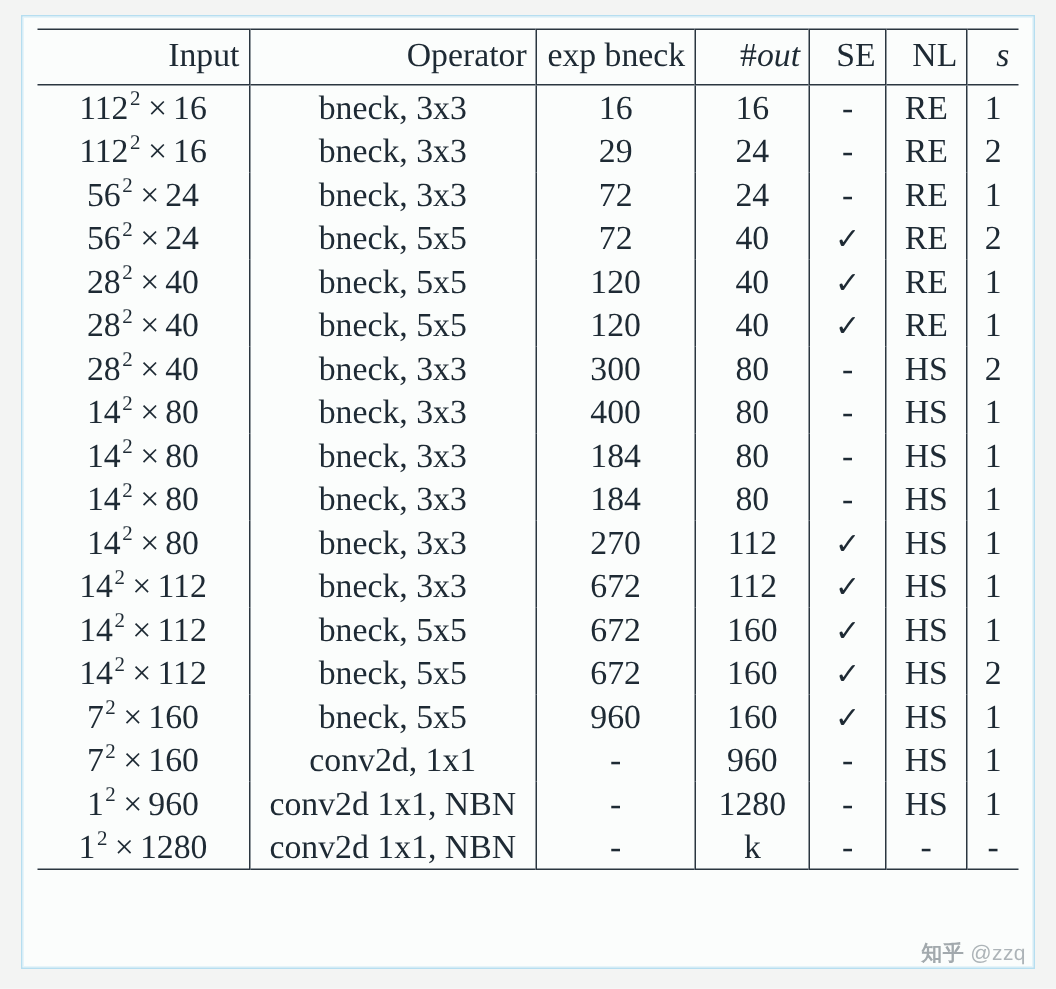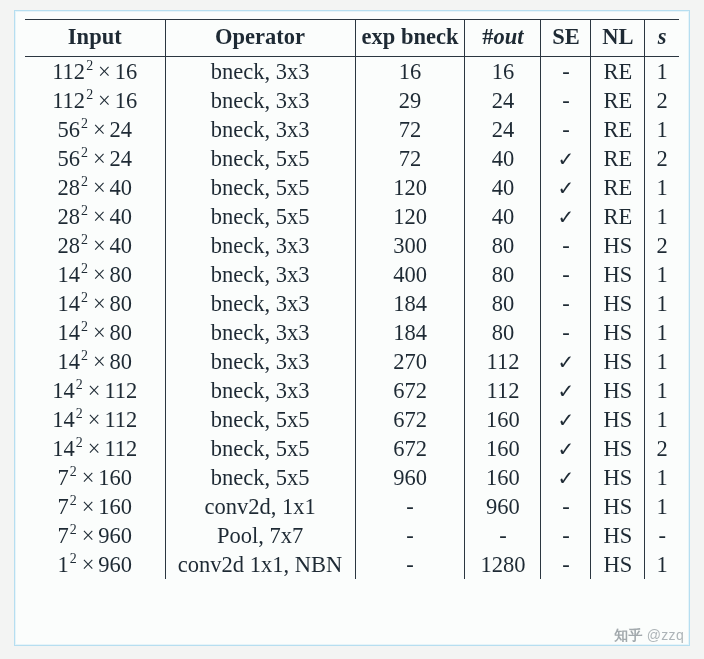--- a/index.html
+++ b/index.html
@@ -28,22 +28,22 @@
     padding: 8px 10px 10px 10px;
   }
   table {
     width: 100%;
     border-collapse: collapse;
     font-family: "Nimbus Roman", "Times New Roman", Times, serif;
     font-size: 22.5px;
     color: #1e2a34;
   }
   thead th {
-    font-weight: 700;
-    text-align: center;
+    font-weight: 400;
+    text-align: right;
     padding: 4px 6px 6px 6px;
     white-space: nowrap;
   }
   tbody td {
     font-weight: 400;
     text-align: center;
     padding: 1.5px 6px;
     white-space: nowrap;
   }
   
@@ -260,36 +260,36 @@
           <tr>
             <td><span class="rm">7</span><sup>2</sup><span class="muls">×</span><span class="rm">160</span></td>
             <td>conv2d, 1x1</td>
             <td>-</td>
             <td>960</td>
             <td>-</td>
             <td>HS</td>
             <td>1</td>
           </tr>
           <tr>
-            <td><span class="rm">7</span><sup>2</sup><span class="muls">×</span><span class="rm">960</span></td>
-            <td>Pool, 7x7</td>
-            <td>-</td>
-            <td>-</td>
-            <td>-</td>
-            <td>HS</td>
-            <td>-</td>
-          </tr>
-          <tr>
             <td><span class="rm">1</span><sup>2</sup><span class="muls">×</span><span class="rm">960</span></td>
             <td>conv2d 1x1, NBN</td>
             <td>-</td>
             <td>1280</td>
             <td>-</td>
             <td>HS</td>
             <td>1</td>
+          </tr>
+          <tr class="rule-heavy-bottom">
+            <td><span class="rm">1</span><sup>2</sup><span class="muls">×</span><span class="rm">1280</span></td>
+            <td>conv2d 1x1, NBN</td>
+            <td>-</td>
+            <td>k</td>
+            <td>-</td>
+            <td>-</td>
+            <td>-</td>
           </tr>
         </tbody>
     </table>
 
   </div>
   <div class="watermark">
     <span class="z">知乎</span>@zzq
   </div>
 </div>
 

